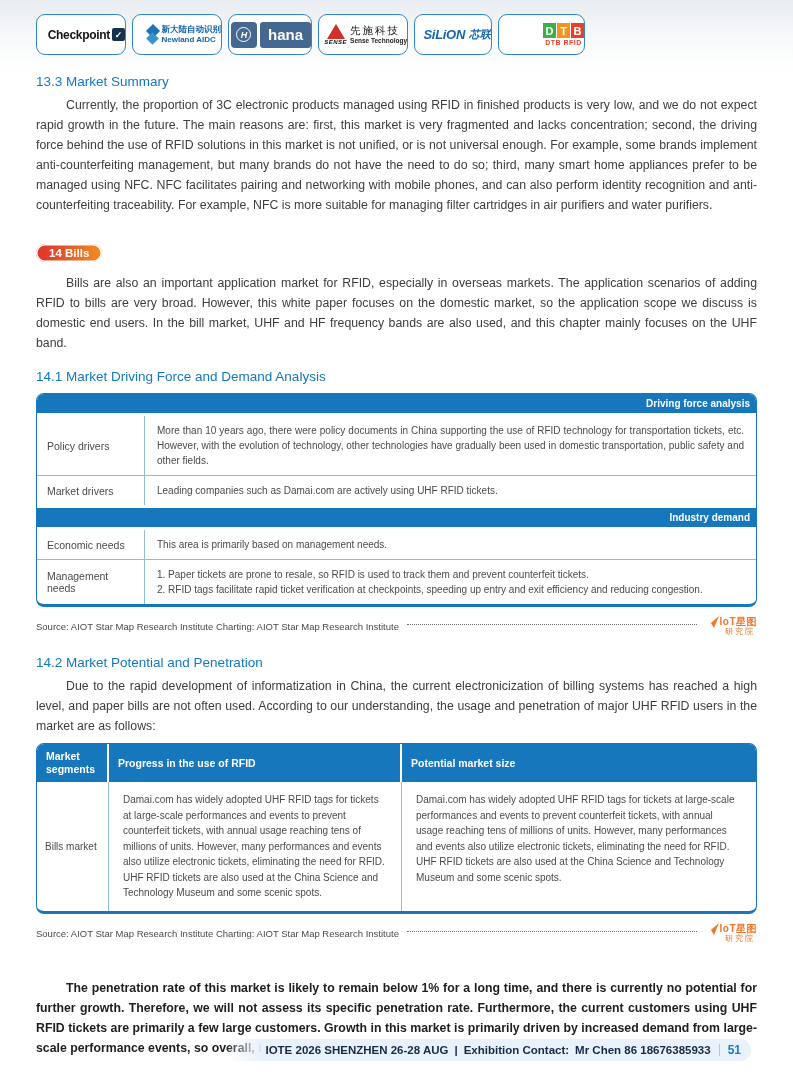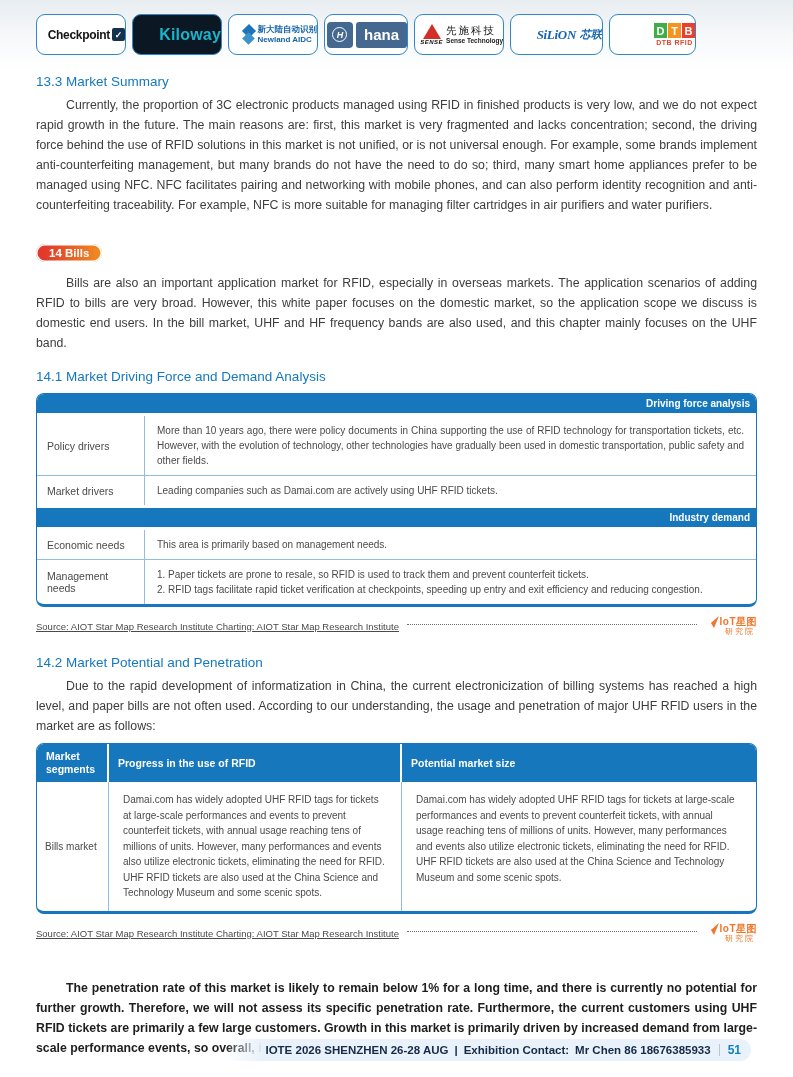--- a/index.html
+++ b/index.html
@@ -37,21 +37,21 @@
   .hana-box { height:26px; background:#44688F; border-radius:3px; color:#fff; font-size:15px; font-weight:bold;
               display:flex; align-items:center; padding:0 8px; }
   .lc-sense { width:90px; gap:3px; }
   .sense-mark { display:flex; flex-direction:column; align-items:center; }
   .sense-tri { width:0; height:0; border-left:9px solid transparent; border-right:9px solid transparent;
                border-bottom:15px solid #D12F27; }
   .sense-word { font-size:6px; font-weight:bold; font-style:italic; color:#111; letter-spacing:0.5px; }
   .sense-text { display:flex; flex-direction:column; line-height:1.2; }
   .sense-cn { font-size:10.5px; color:#1a1a1a; letter-spacing:2px; }
   .sense-en { font-size:6.5px; color:#1a1a1a; font-weight:bold; }
-  .lc-silion { width:93px; gap:4px;font-family:Liberation Serif, serif; }
+  .lc-silion { width:78px; gap:4px; }
   .silion-en { font-size:13px; font-weight:bold; font-style:italic; color:#1565B0; letter-spacing:-0.3px; }
   .silion-cn { font-size:11px; font-weight:bold; font-style:italic; color:#1565B0; }
   .lc-dtb { width:87px; }
   .dtb-stack { display:flex; flex-direction:column; align-items:center; gap:1px; }
   .dtb-blocks { display:flex; gap:1px; }
   .dtb-letter { width:13px; height:15px; color:#fff; font-size:11px; font-weight:bold;
                 display:flex; align-items:center; justify-content:center; }
   .dtb-d { background:#3FAE49; } .dtb-t { background:#F6921E; } .dtb-b { background:#E8402D; }
   .dtb-sub { font-size:7px; font-weight:bold; color:#E8402D; letter-spacing:0.5px; }
 
@@ -87,21 +87,21 @@
   .hc1 { flex:0 0 72px; } .hc2 { flex:0 0 293px; display:flex; align-items:center; } .hc3 { flex:1; display:flex; align-items:center; }
   .tbl2-body { display:flex; }
   .tbl2-body .bc1 { flex:0 0 72px; padding:8px 8px; font-size:10px; color:#4A4A4A; border-right:1px solid #8FBEDF;
                     display:flex; align-items:center; }
   .tbl2-body .bc { padding:10px 14px; font-size:10px; color:#4A4A4A; line-height:1.55; }
   .tbl2-body .bc2 { flex:0 0 293px; border-right:1px solid #8FBEDF; }
   .tbl2-body .bc3 { flex:1; }
 
   
   .source-row { display:flex; align-items:center; margin-top:9px; }
-  .source-text { font-size:9.5px; color:#4A4A4A; white-space:nowrap;text-decoration:underline; }
+  .source-text { font-size:9.5px; color:#4A4A4A; white-space:nowrap; }
   .dots { flex:1; border-bottom:1.5px dotted #6f6f6f; margin:0 8px 3px 8px; }
   .aiot { flex:0 0 auto; display:flex; flex-direction:column; align-items:flex-end; color:#F0762B; line-height:1.05; }
   .aiot-top { display:flex; align-items:center; gap:1px; }
   .aiot-swoosh { width:14px; height:12px; }
   .aiot-l1 { font-size:10px; font-weight:bold; letter-spacing:0.5px; }
   .aiot-l2 { font-size:8px; letter-spacing:2px; margin-right:2px; }
 
   
   .chart-row { display:flex; align-items:center; margin-top:17px; }
   .chart-badge { position:relative; z-index:2; }
@@ -123,23 +123,20 @@
 <body>
 
 <div class="page">
   <div class="content">
 
     
     <div class="logo-bar">
       <div class="logo-card lc-checkpoint">
         <span class="cp-text">Checkpoint</span>
         <span class="cp-mark">✓</span>
-      </div>
-      <div class="logo-card lc-kiloway">
-        <span class="kw-text">Kiloway</span>
       </div>
       <div class="logo-card lc-newland">
         <span class="nl-diamonds">
             <span class="nl-d1"></span>
             <span class="nl-d2"></span>
           </span>
         <span class="nl-text">
           <span class="nl-cn">新大陆自动识别</span>
           <span class="nl-en">Newland AIDC</span>
         </span>

